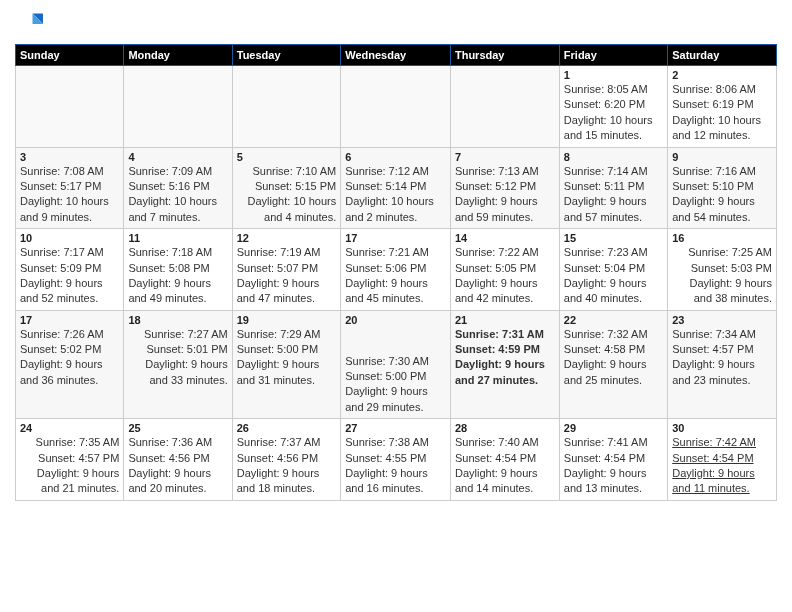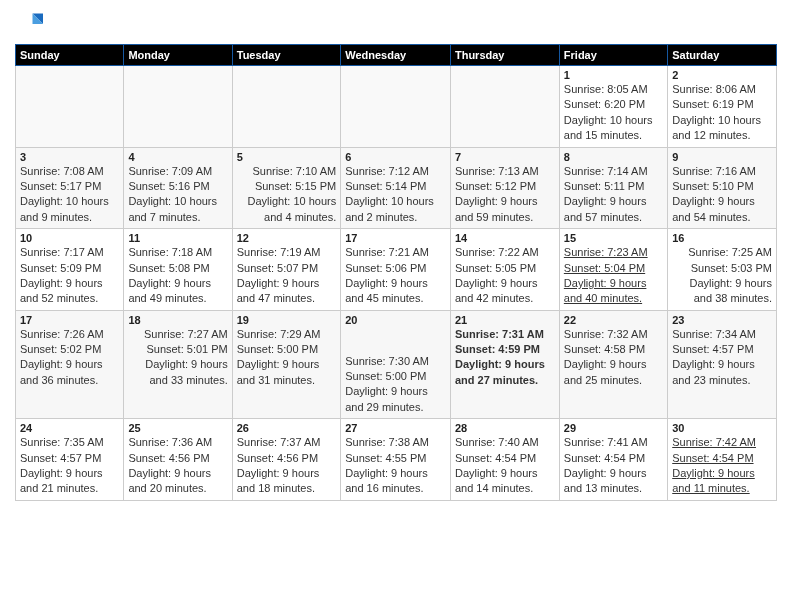--- a/index.html
+++ b/index.html
@@ -214,21 +214,21 @@
 Daylight: 9 hours and 45 minutes.</div>
           </td>
           <td>
             <span class="day-num">14</span>
             <div class="day-info" style="white-space: pre-line;">Sunrise: 7:22 AM
 Sunset: 5:05 PM
 Daylight: 9 hours and 42 minutes.</div>
           </td>
           <td>
             <span class="day-num">15</span>
-            <div class="day-info" style="white-space: pre-line; text-decoration: underline;">Sunrise: 7:23 AM
+            <div class="day-info" style="white-space: pre-line;">Sunrise: 7:23 AM
 Sunset: 5:04 PM
 Daylight: 9 hours and 40 minutes.</div>
           </td>
           <td>
             <span class="day-num">16</span>
             <div class="day-info" style="white-space: pre-line; text-align: right;">Sunrise: 7:25 AM
 Sunset: 5:03 PM
 Daylight: 9 hours and 38 minutes.</div>
           </td>
         </tr>
@@ -272,21 +272,21 @@
           <td>
             <span class="day-num">23</span>
             <div class="day-info" style="white-space: pre-line;">Sunrise: 7:34 AM
 Sunset: 4:57 PM
 Daylight: 9 hours and 23 minutes.</div>
           </td>
         </tr>
         <tr>
           <td>
             <span class="day-num">24</span>
-            <div class="day-info" style="white-space: pre-line;">Sunrise: 7:35 AM
+            <div class="day-info" style="white-space: pre-line; text-align: right;">Sunrise: 7:35 AM
 Sunset: 4:57 PM
 Daylight: 9 hours and 21 minutes.</div>
           </td>
           <td>
             <span class="day-num">25</span>
             <div class="day-info" style="white-space: pre-line;">Sunrise: 7:36 AM
 Sunset: 4:56 PM
 Daylight: 9 hours and 20 minutes.</div>
           </td>
           <td>

